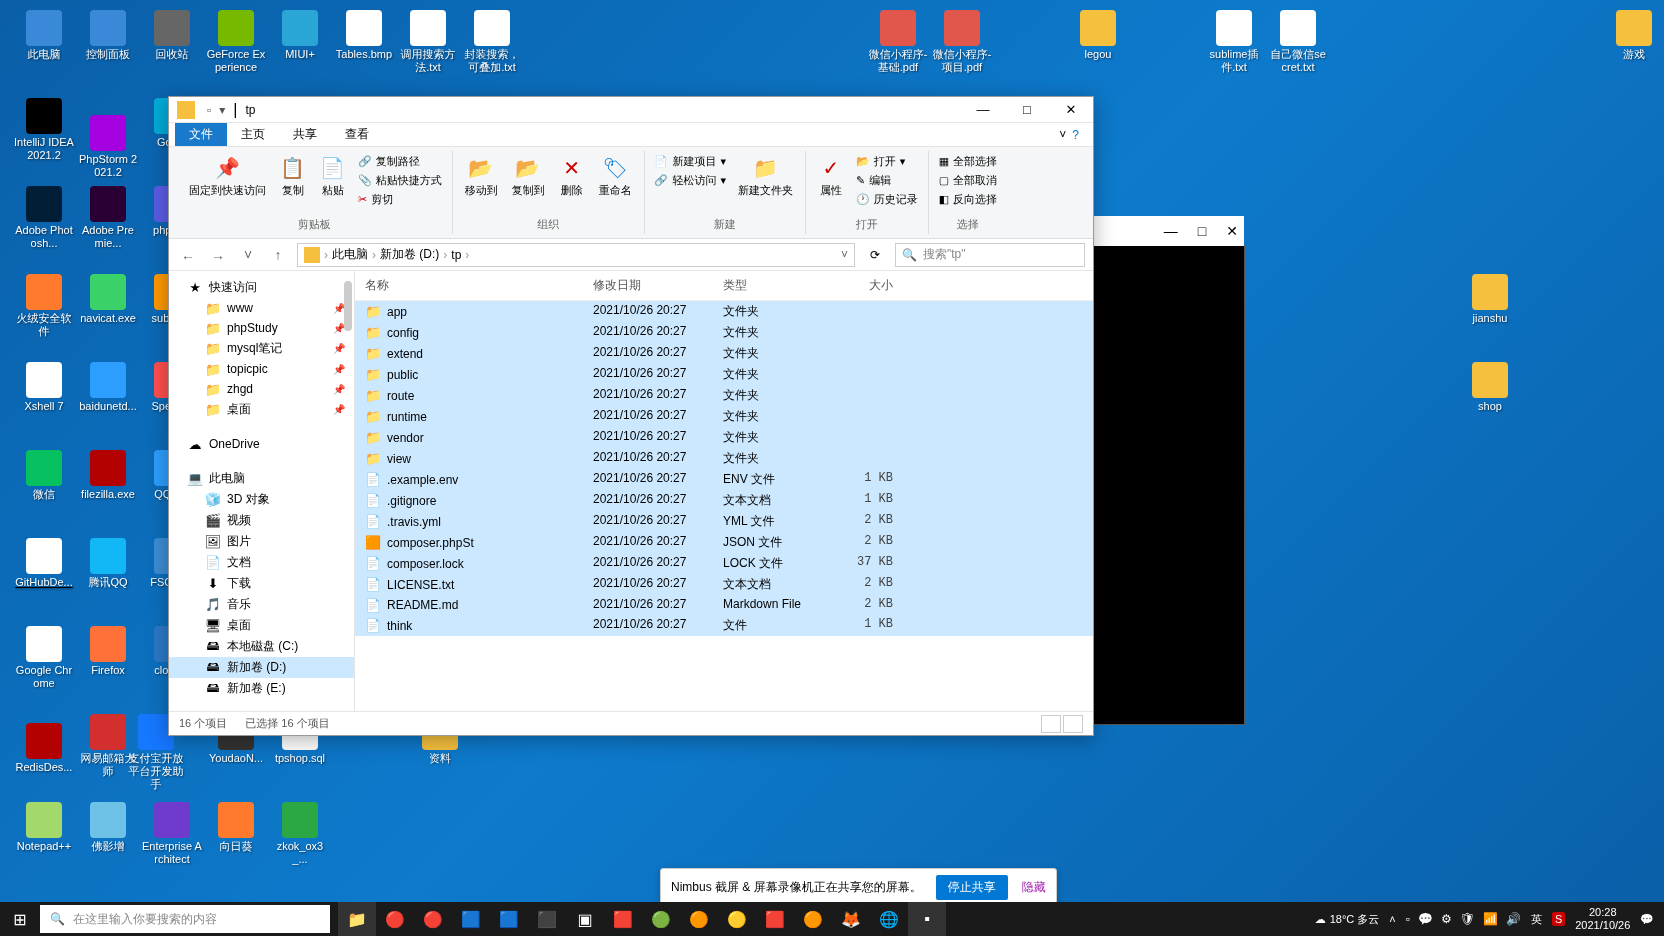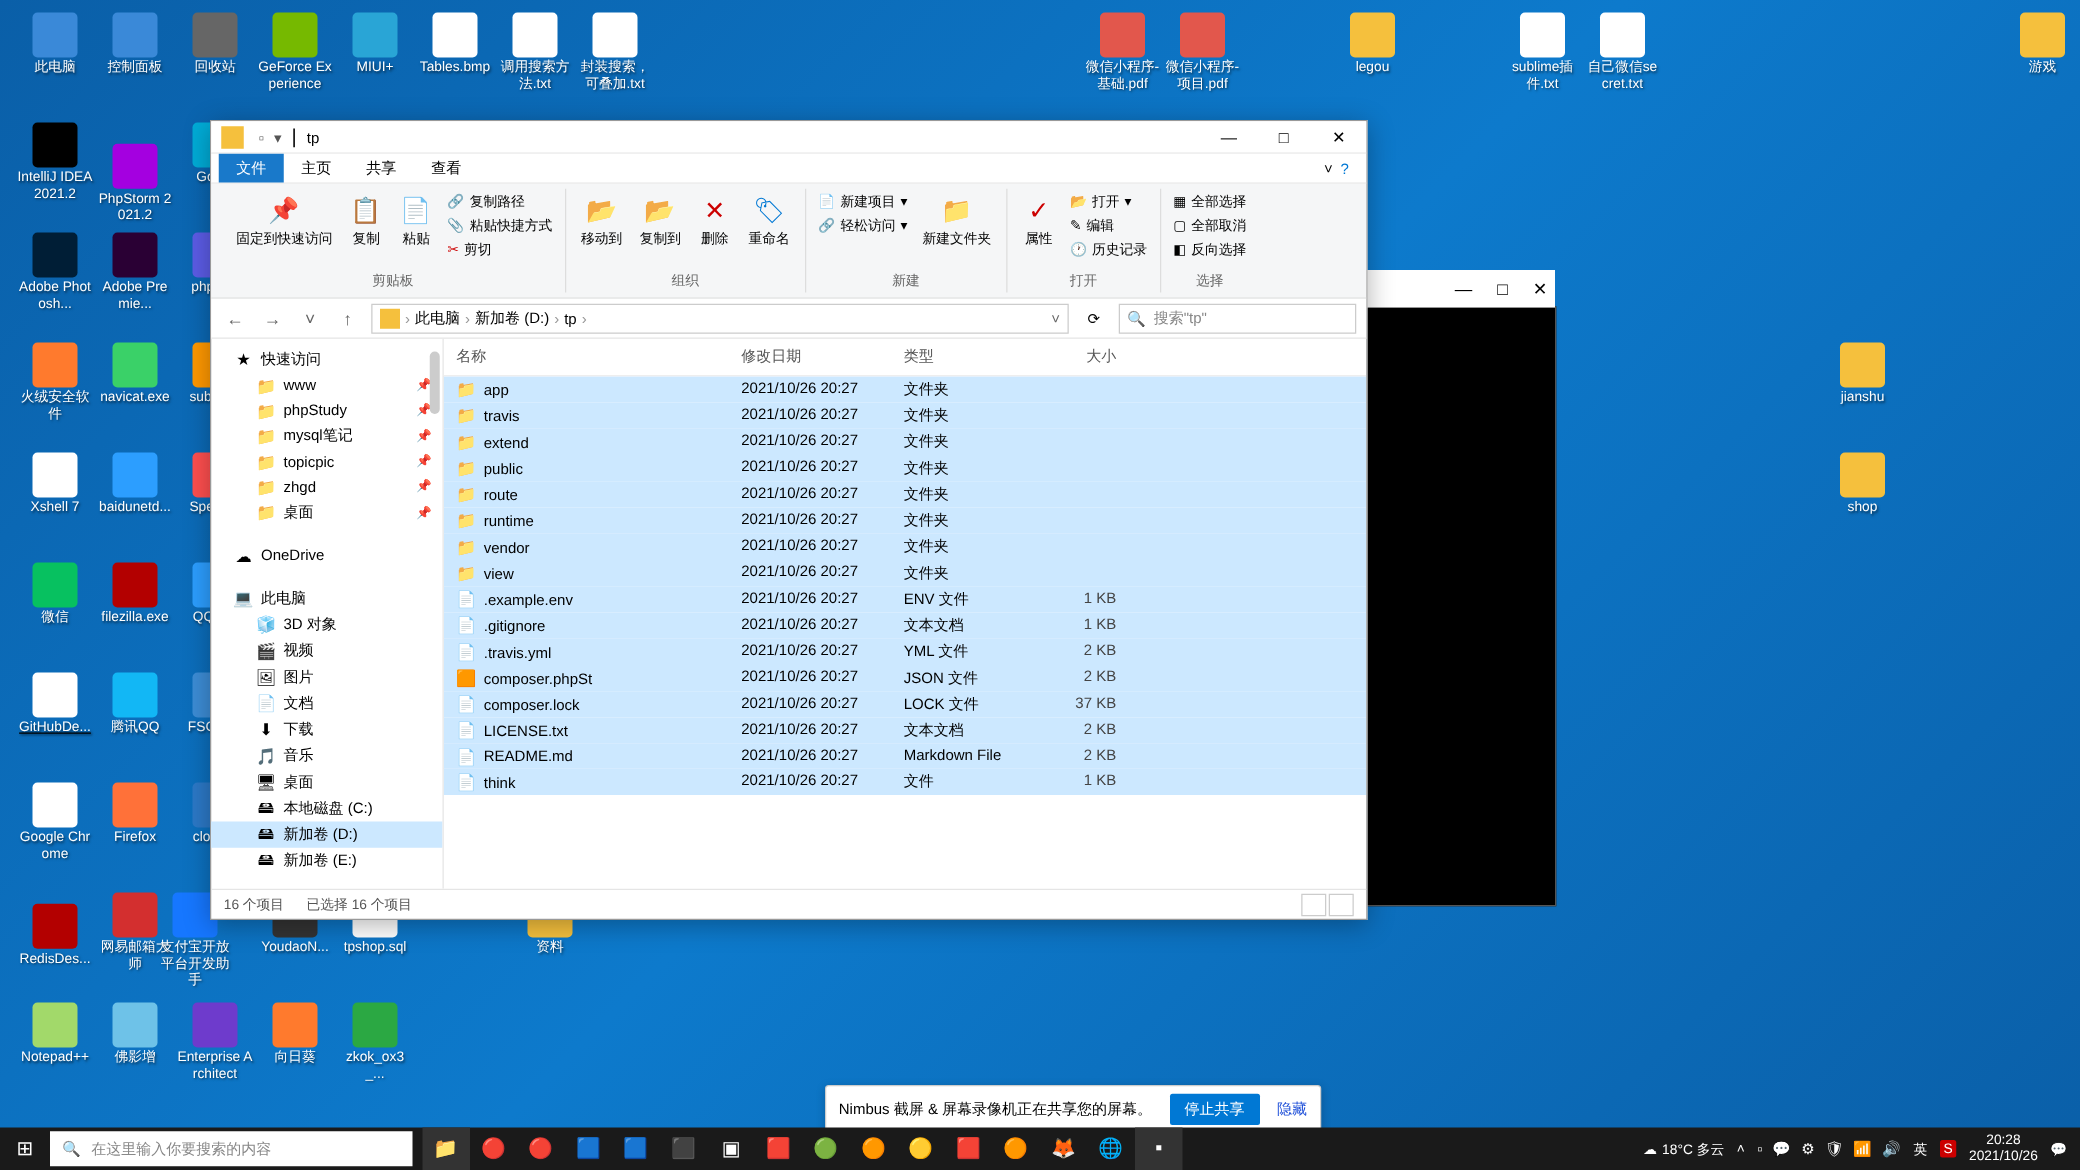--- a/index.html
+++ b/index.html
@@ -57,35 +57,35 @@
 .tnode .ti { width: 16px; height: 16px; display: flex; align-items: center; justify-content: center; font-size: 13px; }
 .tnode.sub { padding-left: 36px; }
 .tnode .pin { margin-left: auto; font-size: 10px; color: #888; }
 
 .exp-list { flex: 1; overflow: auto; position: relative; }
 .exp-list .hdr { display: flex; font-size: 12px; color: #555; border-bottom: 1px solid #eee; padding: 4px 0; position: sticky; top: 0; background: #fff; }
 .exp-list .hdr div { padding: 2px 10px; }
 .col-name { width: 228px; }
 .col-date { width: 130px; }
 .col-type { width: 120px; }
-.col-size { width: 70px; text-align: right; }
+.col-size { width: 70px; text-align: right; font-family: Liberation Mono, monospace; }
 .frow { display: flex; font-size: 12px; padding: 1px 0; cursor: pointer; background: #cce8ff; }
 .frow div { padding: 1px 10px; }
 .frow .fn { display: flex; align-items: center; gap: 6px; }
 .frow .fico { width: 16px; height: 16px; display: flex; align-items: center; justify-content: center; font-size: 13px; }
 .col-size.v { color: #444; }
 
 .exp-status { height: 24px; border-top: 1px solid #e5e5e5; display: flex; align-items: center; padding: 0 10px; font-size: 11px; color: #555; gap: 18px; }
 .exp-status .viewbtns { margin-left: auto; display: flex; gap: 2px; }
 .exp-status .viewbtns div { width: 20px; height: 18px; border: 1px solid #ccc; cursor: pointer; }
 
 
 .notif { position: absolute; left: 660px; top: 868px; background: #fff; border: 1px solid #ccc; border-radius: 3px; padding: 6px 10px; display: flex; align-items: center; gap: 14px; font-size: 12px; box-shadow: 0 2px 8px rgba(0,0,0,0.2); }
 .notif .btn { background: #0078d4; color: #fff; padding: 4px 12px; border-radius: 2px; cursor: pointer; }
-.notif .hide { color: #1d4ed8; cursor: pointer; }
+.notif .hide { color: #a21caf; cursor: pointer; }
 
 
 .taskbar { position: absolute; bottom: 0; left: 0; right: 0; height: 34px; background: #1a1a1a; display: flex; align-items: center; color: #fff; font-size: 12px; }
 .taskbar .start { width: 40px; height: 100%; display: flex; align-items: center; justify-content: center; font-size: 16px; cursor: pointer; }
 .taskbar .searchbar { width: 290px; height: 28px; background: #fff; color: #888; display: flex; align-items: center; padding: 0 10px; gap: 8px; }
 .taskbar .tbicons { display: flex; height: 100%; margin-left: 8px; }
 .taskbar .tbicons div { width: 38px; display: flex; align-items: center; justify-content: center; font-size: 16px; cursor: pointer; }
 .taskbar .tray { margin-left: auto; display: flex; align-items: center; height: 100%; gap: 10px; padding: 0 10px; font-size: 11px; }
 .taskbar .tray .weather { display: flex; align-items: center; gap: 4px; }
 .taskbar .tray .trayicons { display: flex; gap: 8px; font-size: 12px; }
@@ -535,21 +535,21 @@
               <span class="fico">📁</span>
               <span>app</span>
             </div>
             <div class="col-date">2021/10/26 20:27</div>
             <div class="col-type">文件夹</div>
             <div class="col-size v"></div>
           </div>
           <div class="frow">
             <div class="col-name fn">
               <span class="fico">📁</span>
-              <span>travis</span>
+              <span>config</span>
             </div>
             <div class="col-date">2021/10/26 20:27</div>
             <div class="col-type">文件夹</div>
             <div class="col-size v"></div>
           </div>
           <div class="frow">
             <div class="col-name fn">
               <span class="fico">📁</span>
               <span>extend</span>
             </div>

